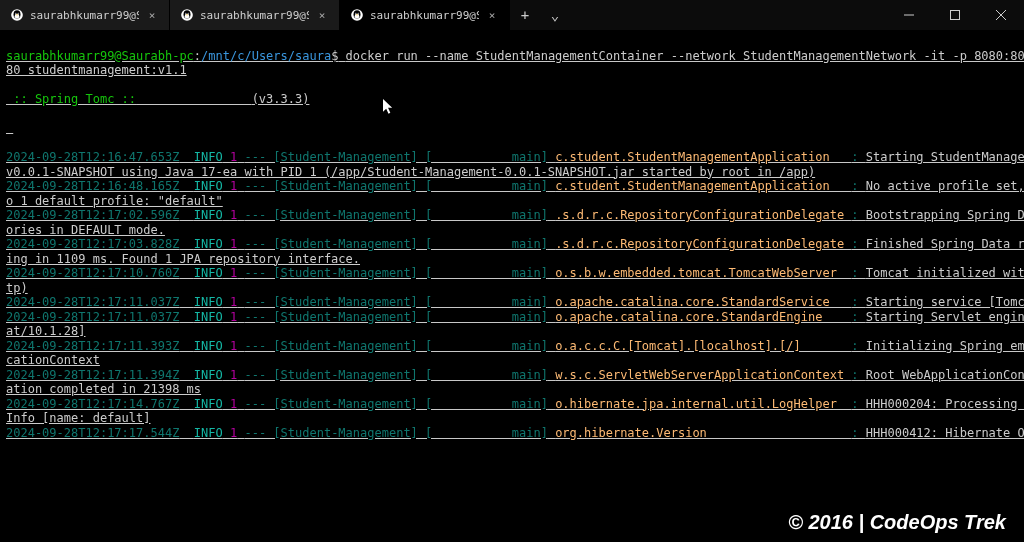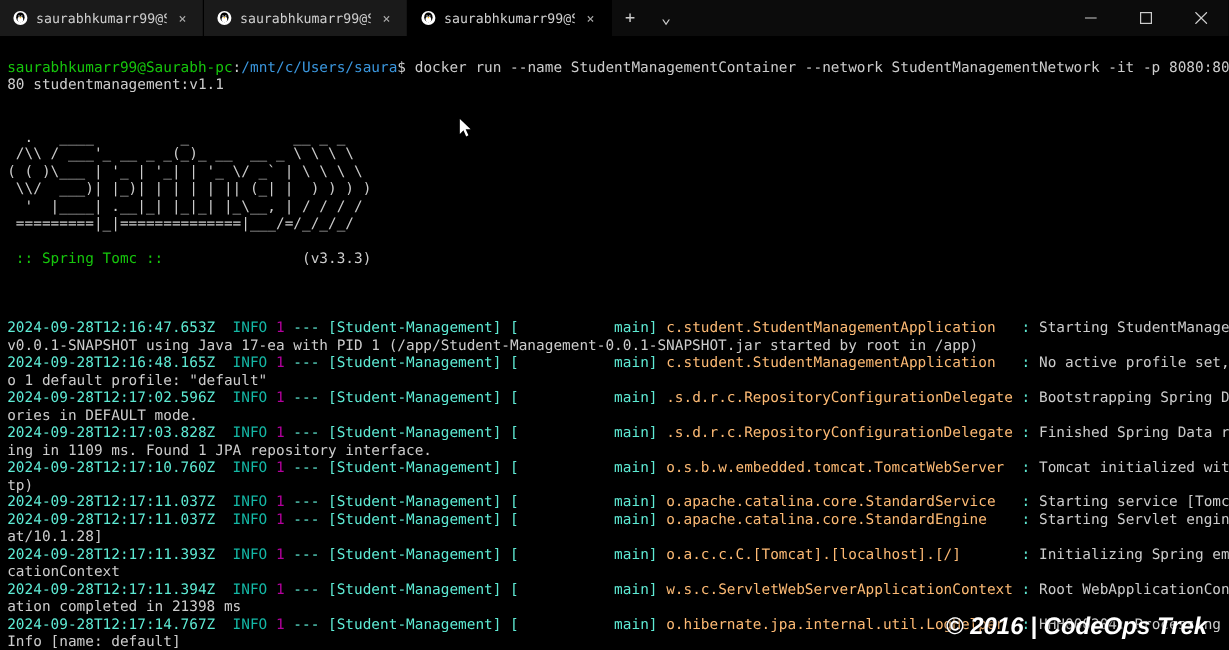--- a/index.html
+++ b/index.html
@@ -20,22 +20,22 @@
   
   .term { padding:4px 6px 0 6px; white-space:pre; line-height:14.5px; letter-spacing:0; }
   .prompt-user { color:#16c60c; }
   .prompt-path { color:#3a96dd; }
   .white { color:#cccccc; }
   .ascii { color:#cccccc; }
   .springboot { color:#16c60c; }
   .info { color:#14b8a6; }
   .pid { color:#b4009e; }
   .class { color:#fdba74; }
-  .dim { color:#5eead4; }
-  .logrow { display:block; }
+  .dim { color:#0f766e; }
+  .logrow { display:block;text-decoration:underline; }
   .watermark { position:absolute; bottom:8px; right:18px; font-family:Arial,sans-serif; font-style:italic; font-weight:700; font-size:20px; color:#fff; text-shadow:0 1px 2px #000; }
   .cursor { position:absolute; left:383px; top:99px; width:11px; height:16px; }
   .cursor svg { fill:#fff; }
 </style>
 </head>
 <body>
 
 <div class="titlebar">
   <div class="tabs" id="tabstrip">
       <div class="tab">
@@ -98,28 +98,20 @@
     <div class="wc">
         <svg viewBox="0 0 10 10">
           <path d="M0 0 L10 10 M10 0 L0 10"></path>
         </svg>
       </div>
   </div>
 </div>
 
 <div class="term">
 <span class="logrow"><span class="prompt-user">saurabhkumarr99@Saurabh-pc</span><span class="white">:</span><span class="prompt-path">/mnt/c/Users/saura</span><span class="white">$</span><span class="white"> </span><span class="white" id="cmdline">docker run --name StudentManagementContainer --network StudentManagementNetwork -it -p 8080:80</span></span><span class="logrow white">80 studentmanagement:v1.1</span>
-<span class="logrow ascii" id="ascii">
-  .   ____          _            __ _ _
- /\\ / ___'_ __ _ _(_)_ __  __ _ \ \ \ \
-( ( )\___ | '_ | '_| | '_ \/ _` | \ \ \ \
- \\/  ___)| |_)| | | | | || (_| |  ) ) ) )
-  '  |____| .__|_| |_|_| |_\__, | / / / /
- =========|_|==============|___/=/_/_/_/
-</span>
 <span class="logrow"><span class="springboot"> :: Spring Tomc ::</span><span>                </span><span class="white">(v3.3.3)</span></span>
 <span class="logrow">&nbsp;</span>
 <span id="loglines"><span class="logrow"><span class="dim">2024-09-28T12:16:47.653Z</span>  <span class="info">INFO</span> <span class="pid">1</span> <span class="dim">--- [Student-Management] [           main]</span> <span class="class">c.student.StudentManagementApplication   </span><span class="dim">: </span><span class="white">Starting StudentManagementApplication</span></span><span class="logrow white">v0.0.1-SNAPSHOT using Java 17-ea with PID 1 (/app/Student-Management-0.0.1-SNAPSHOT.jar started by root in /app)</span><span class="logrow"><span class="dim">2024-09-28T12:16:48.165Z</span>  <span class="info">INFO</span> <span class="pid">1</span> <span class="dim">--- [Student-Management] [           main]</span> <span class="class">c.student.StudentManagementApplication   </span><span class="dim">: </span><span class="white">No active profile set, falling back t</span></span><span class="logrow white">o 1 default profile: "default"</span><span class="logrow"><span class="dim">2024-09-28T12:17:02.596Z</span>  <span class="info">INFO</span> <span class="pid">1</span> <span class="dim">--- [Student-Management] [           main]</span> <span class="class">.s.d.r.c.RepositoryConfigurationDelegate </span><span class="dim">: </span><span class="white">Bootstrapping Spring Data JPA reposit</span></span><span class="logrow white">ories in DEFAULT mode.</span><span class="logrow"><span class="dim">2024-09-28T12:17:03.828Z</span>  <span class="info">INFO</span> <span class="pid">1</span> <span class="dim">--- [Student-Management] [           main]</span> <span class="class">.s.d.r.c.RepositoryConfigurationDelegate </span><span class="dim">: </span><span class="white">Finished Spring Data repository scann</span></span><span class="logrow white">ing in 1109 ms. Found 1 JPA repository interface.</span><span class="logrow"><span class="dim">2024-09-28T12:17:10.760Z</span>  <span class="info">INFO</span> <span class="pid">1</span> <span class="dim">--- [Student-Management] [           main]</span> <span class="class">o.s.b.w.embedded.tomcat.TomcatWebServer  </span><span class="dim">: </span><span class="white">Tomcat initialized with port 8080 (ht</span></span><span class="logrow white">tp)</span><span class="logrow"><span class="dim">2024-09-28T12:17:11.037Z</span>  <span class="info">INFO</span> <span class="pid">1</span> <span class="dim">--- [Student-Management] [           main]</span> <span class="class">o.apache.catalina.core.StandardService   </span><span class="dim">: </span><span class="white">Starting service [Tomcat]</span></span><span class="logrow"><span class="dim">2024-09-28T12:17:11.037Z</span>  <span class="info">INFO</span> <span class="pid">1</span> <span class="dim">--- [Student-Management] [           main]</span> <span class="class">o.apache.catalina.core.StandardEngine    </span><span class="dim">: </span><span class="white">Starting Servlet engine: [Apache Tomc</span></span><span class="logrow white">at/10.1.28]</span><span class="logrow"><span class="dim">2024-09-28T12:17:11.393Z</span>  <span class="info">INFO</span> <span class="pid">1</span> <span class="dim">--- [Student-Management] [           main]</span> <span class="class">o.a.c.c.C.[Tomcat].[localhost].[/]       </span><span class="dim">: </span><span class="white">Initializing Spring embedded WebAppli</span></span><span class="logrow white">cationContext</span><span class="logrow"><span class="dim">2024-09-28T12:17:11.394Z</span>  <span class="info">INFO</span> <span class="pid">1</span> <span class="dim">--- [Student-Management] [           main]</span> <span class="class">w.s.c.ServletWebServerApplicationContext </span><span class="dim">: </span><span class="white">Root WebApplicationContext: initializ</span></span><span class="logrow white">ation completed in 21398 ms</span><span class="logrow"><span class="dim">2024-09-28T12:17:14.767Z</span>  <span class="info">INFO</span> <span class="pid">1</span> <span class="dim">--- [Student-Management] [           main]</span> <span class="class">o.hibernate.jpa.internal.util.LogHelper  </span><span class="dim">: </span><span class="white">HHH000204: Processing PersistenceUnit</span></span><span class="logrow white">Info [name: default]</span><span class="logrow"><span class="dim">2024-09-28T12:17:17.544Z</span>  <span class="info">INFO</span> <span class="pid">1</span> <span class="dim">--- [Student-Management] [           main]</span> <span class="class">org.hibernate.Version                    </span><span class="dim">: </span><span class="white">HHH000412: Hibernate ORM core version</span></span></span>
 </div>
 
 <div class="watermark">© 2016 | CodeOps Trek</div>
 
 <div class="cursor"><svg viewBox="0 0 12 18">
       <path d="M0 0 L0 14 L3.5 10.5 L6 16 L8 15 L5.5 9.5 L10 9.5 Z"></path>
     </svg></div>

